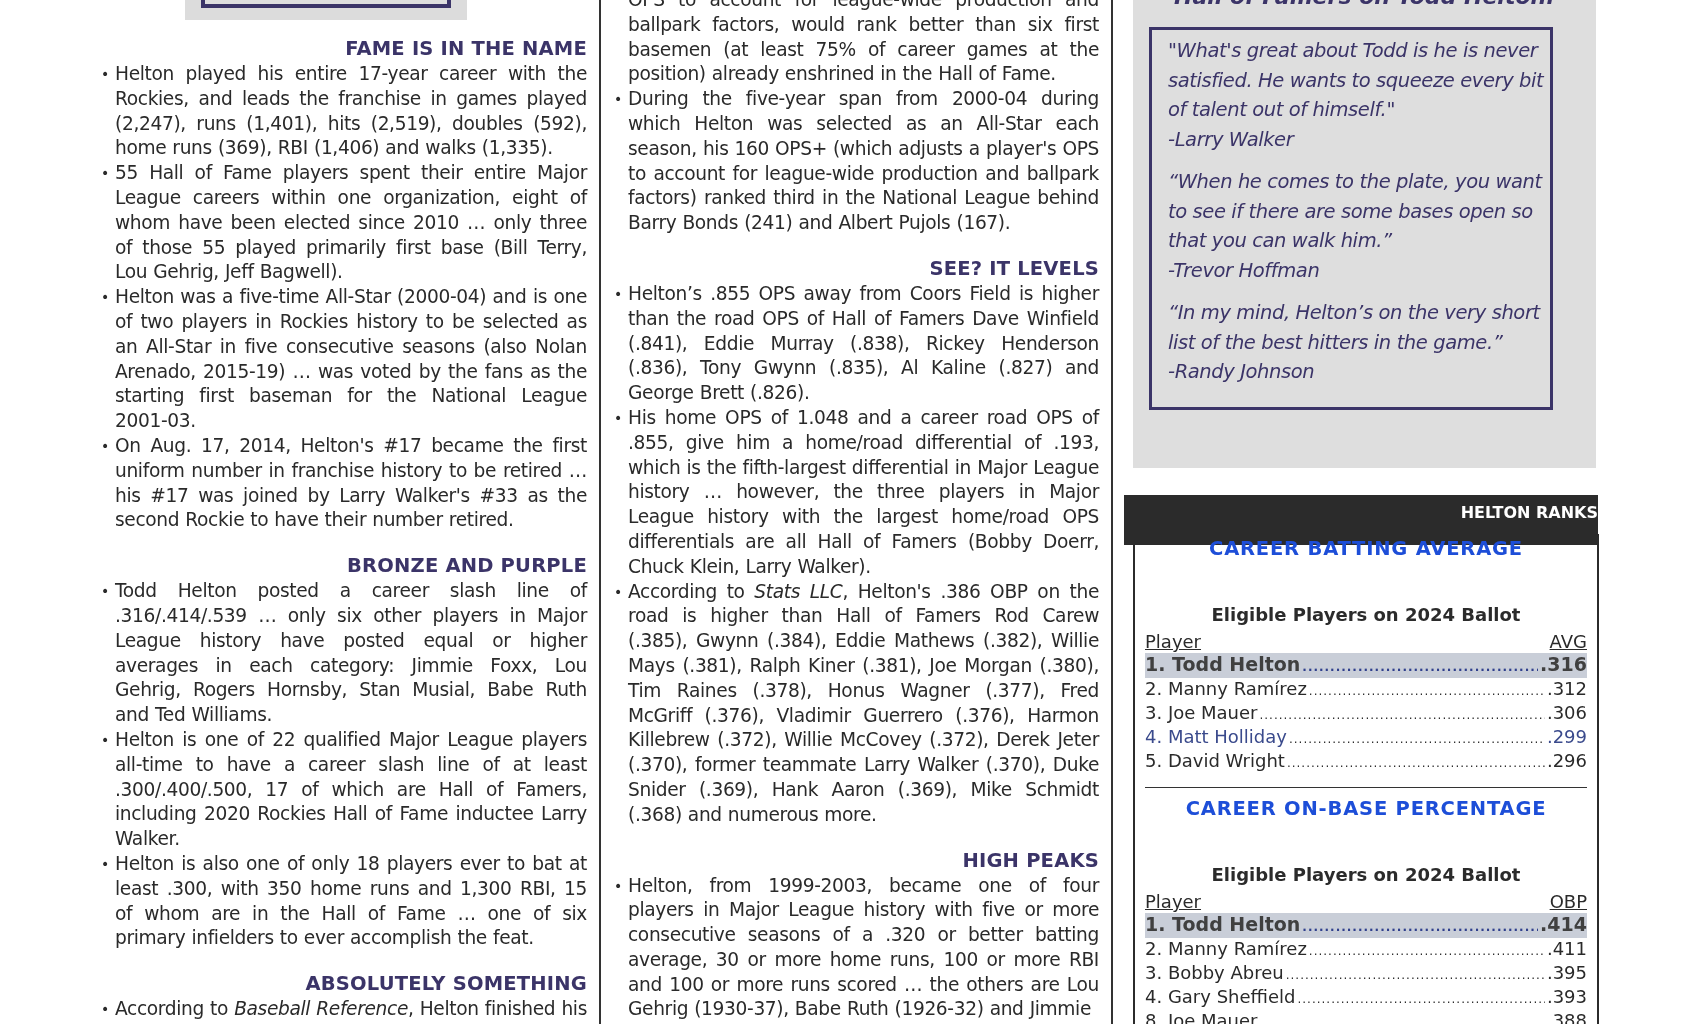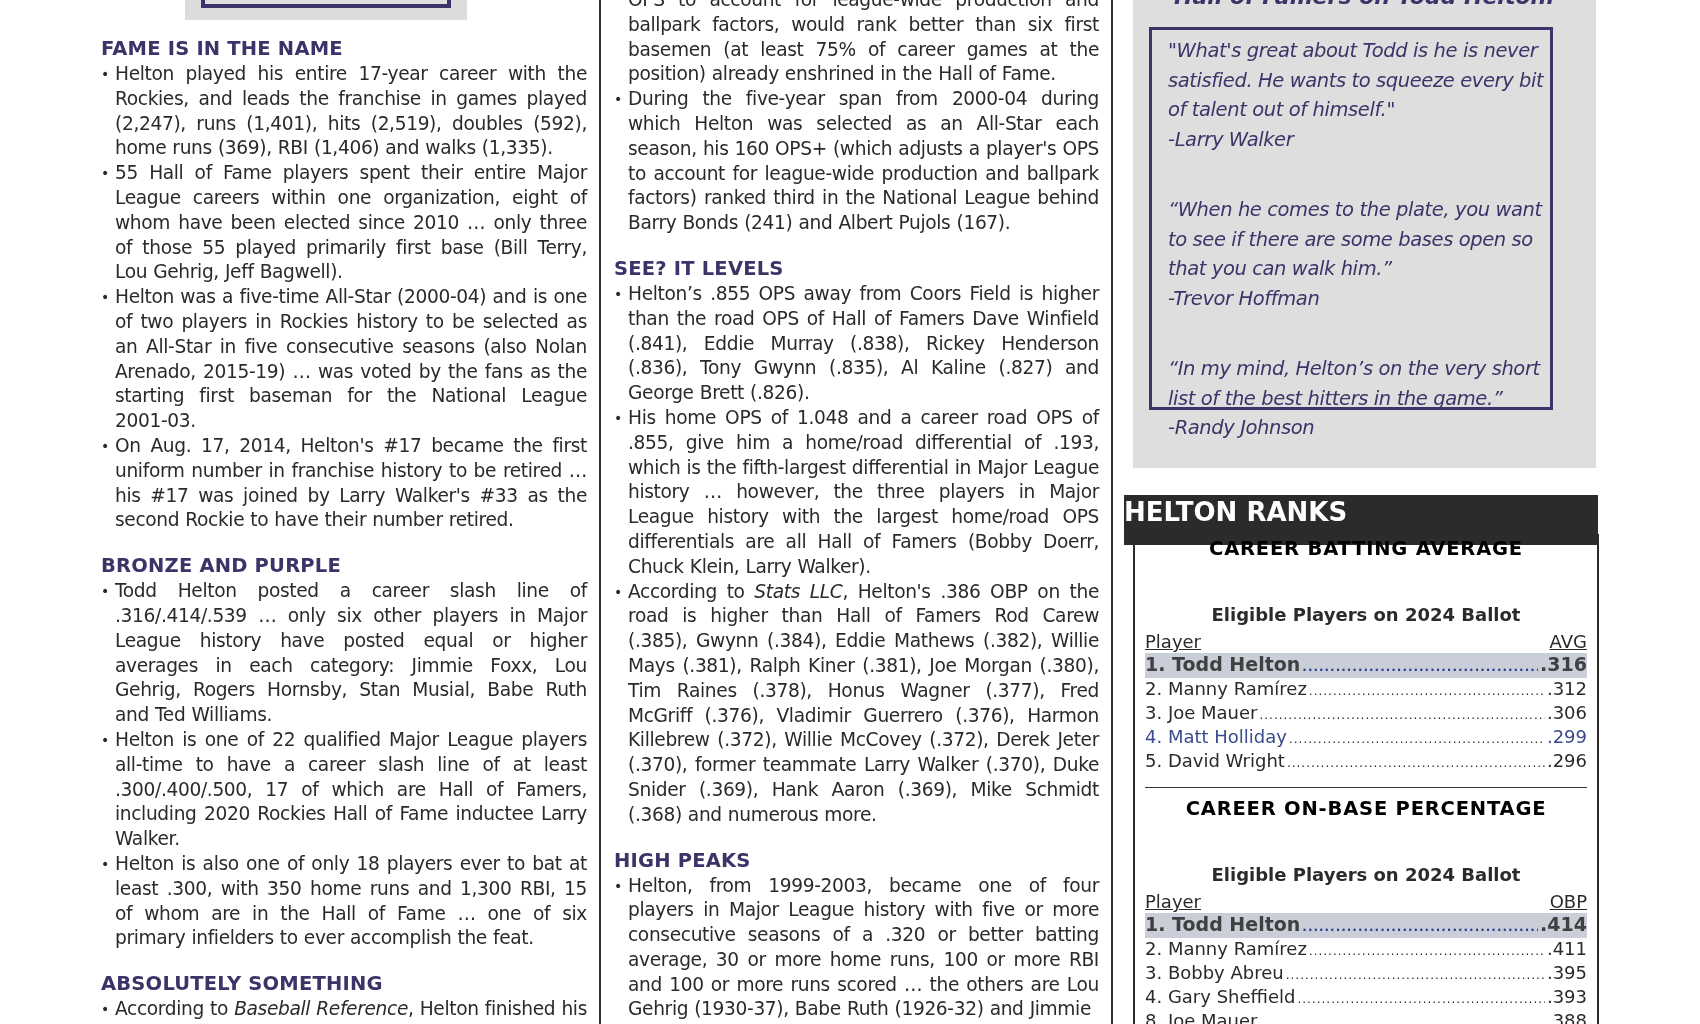--- a/index.html
+++ b/index.html
@@ -15,21 +15,21 @@
 
   .col { position:absolute; top:0; }
   .col1 { left:101px; width:486px; top:36px; }
   .col2 { left:614px; width:485px; top:-12px; }
   .divider { position:absolute; top:0; height:1024px; width:1.5px; background:#333; }
   .d1 { left:599px; } .d2 { left:1111px; }
 
   .section { margin:0 0 20px 0; }
   .heading {
     font-family:"DejaVu Sans", sans-serif; font-weight:bold; color:#3b3468;
-    font-size:19.5px; letter-spacing:0.2px; line-height:26px; margin:0;
+    font-size:19.5px; letter-spacing:0.2px; line-height:26px; margin:0;text-align:right;
   }
   ul.bullets { list-style:none; margin:0; padding:0; }
   ul.bullets li {
     position:relative; padding-left:14px;
     font-size:18.6px; line-height:24.8px; text-align:justify;
     color:#2a2a2a; letter-spacing:-0.35px; word-spacing:0.5px;
   }
   ul.bullets li::before { content:"•"; position:absolute; left:0; top:0; font-size:14px; }
   em { font-style:italic; }
 
@@ -38,33 +38,33 @@
   .quote-title {
     position:absolute; left:0; right:0; top:14px; text-align:center;
     font-style:italic; font-weight:bold; color:#3b3468; font-size:22px;
   }
   .quote-box {
     position:absolute; left:16px; top:57px; width:404px; height:383px;
     border:3.5px solid #3b3468; padding:6px 0 0 16px; box-sizing:border-box;
   }
   .quote { font-style:italic; color:#3b3468; font-size:19.5px; line-height:29.5px; letter-spacing:-0.4px; }
   .quote .attr { display:block; }
-  .quote + .quote { margin-top:41px; }
+  .quote + .quote { margin-top:13px; }
 
   
   .ranks-bar {
     left:1124px; top:495px; width:474px; height:50px; background:#2b2b2b; color:#fff;
-    text-align:left; font-weight:bold; font-size:26px; line-height:35px;
+    text-align:right; font-weight:bold; font-size:16px; line-height:35px;
   }
   .ranks-box {
     left:1133px; top:534px; width:466px; height:520px; border:2.5px solid #2b2b2b; border-bottom:none;
     box-sizing:border-box; padding:0 10px 0 10px;
   }
   .rank-table { position:relative; }
-  .rank-title { text-align:center; font-weight:bold; font-size:19.5px; line-height:22px; letter-spacing:0.8px; color:#000000; margin-top:2px; }
+  .rank-title { text-align:center; font-weight:bold; font-size:19.5px; line-height:22px; letter-spacing:0.8px; color:#1d4ed8; margin-top:2px; }
   .rank-sub { text-align:center; font-weight:bold; font-size:18px; line-height:21px; color:#2b2b2b;margin-top:44px; }
   .rank-head { display:flex; justify-content:space-between; font-size:18px; line-height:23px; margin-top:5px; }
   .rank-head span { text-decoration:underline; }
   .rank-row { display:flex; align-items:baseline; font-size:18px; line-height:22px; white-space:nowrap; overflow:hidden; }
   .rank-row .name { flex:none; }
   .rank-row .dots { flex:1; overflow:hidden; color:#2b2b2b; letter-spacing:1px; margin:0 2px; }
   .rank-row .dots::after { content:"................................................................................................................"; font-size:12px; }
   .rank-row .val { flex:none; }
   .rank-row.hl { background:#c9ced8; color:#404040; font-weight:bold; font-size:19px; }
   .rank-row.hl .dots { color:#2f3f8c; }

